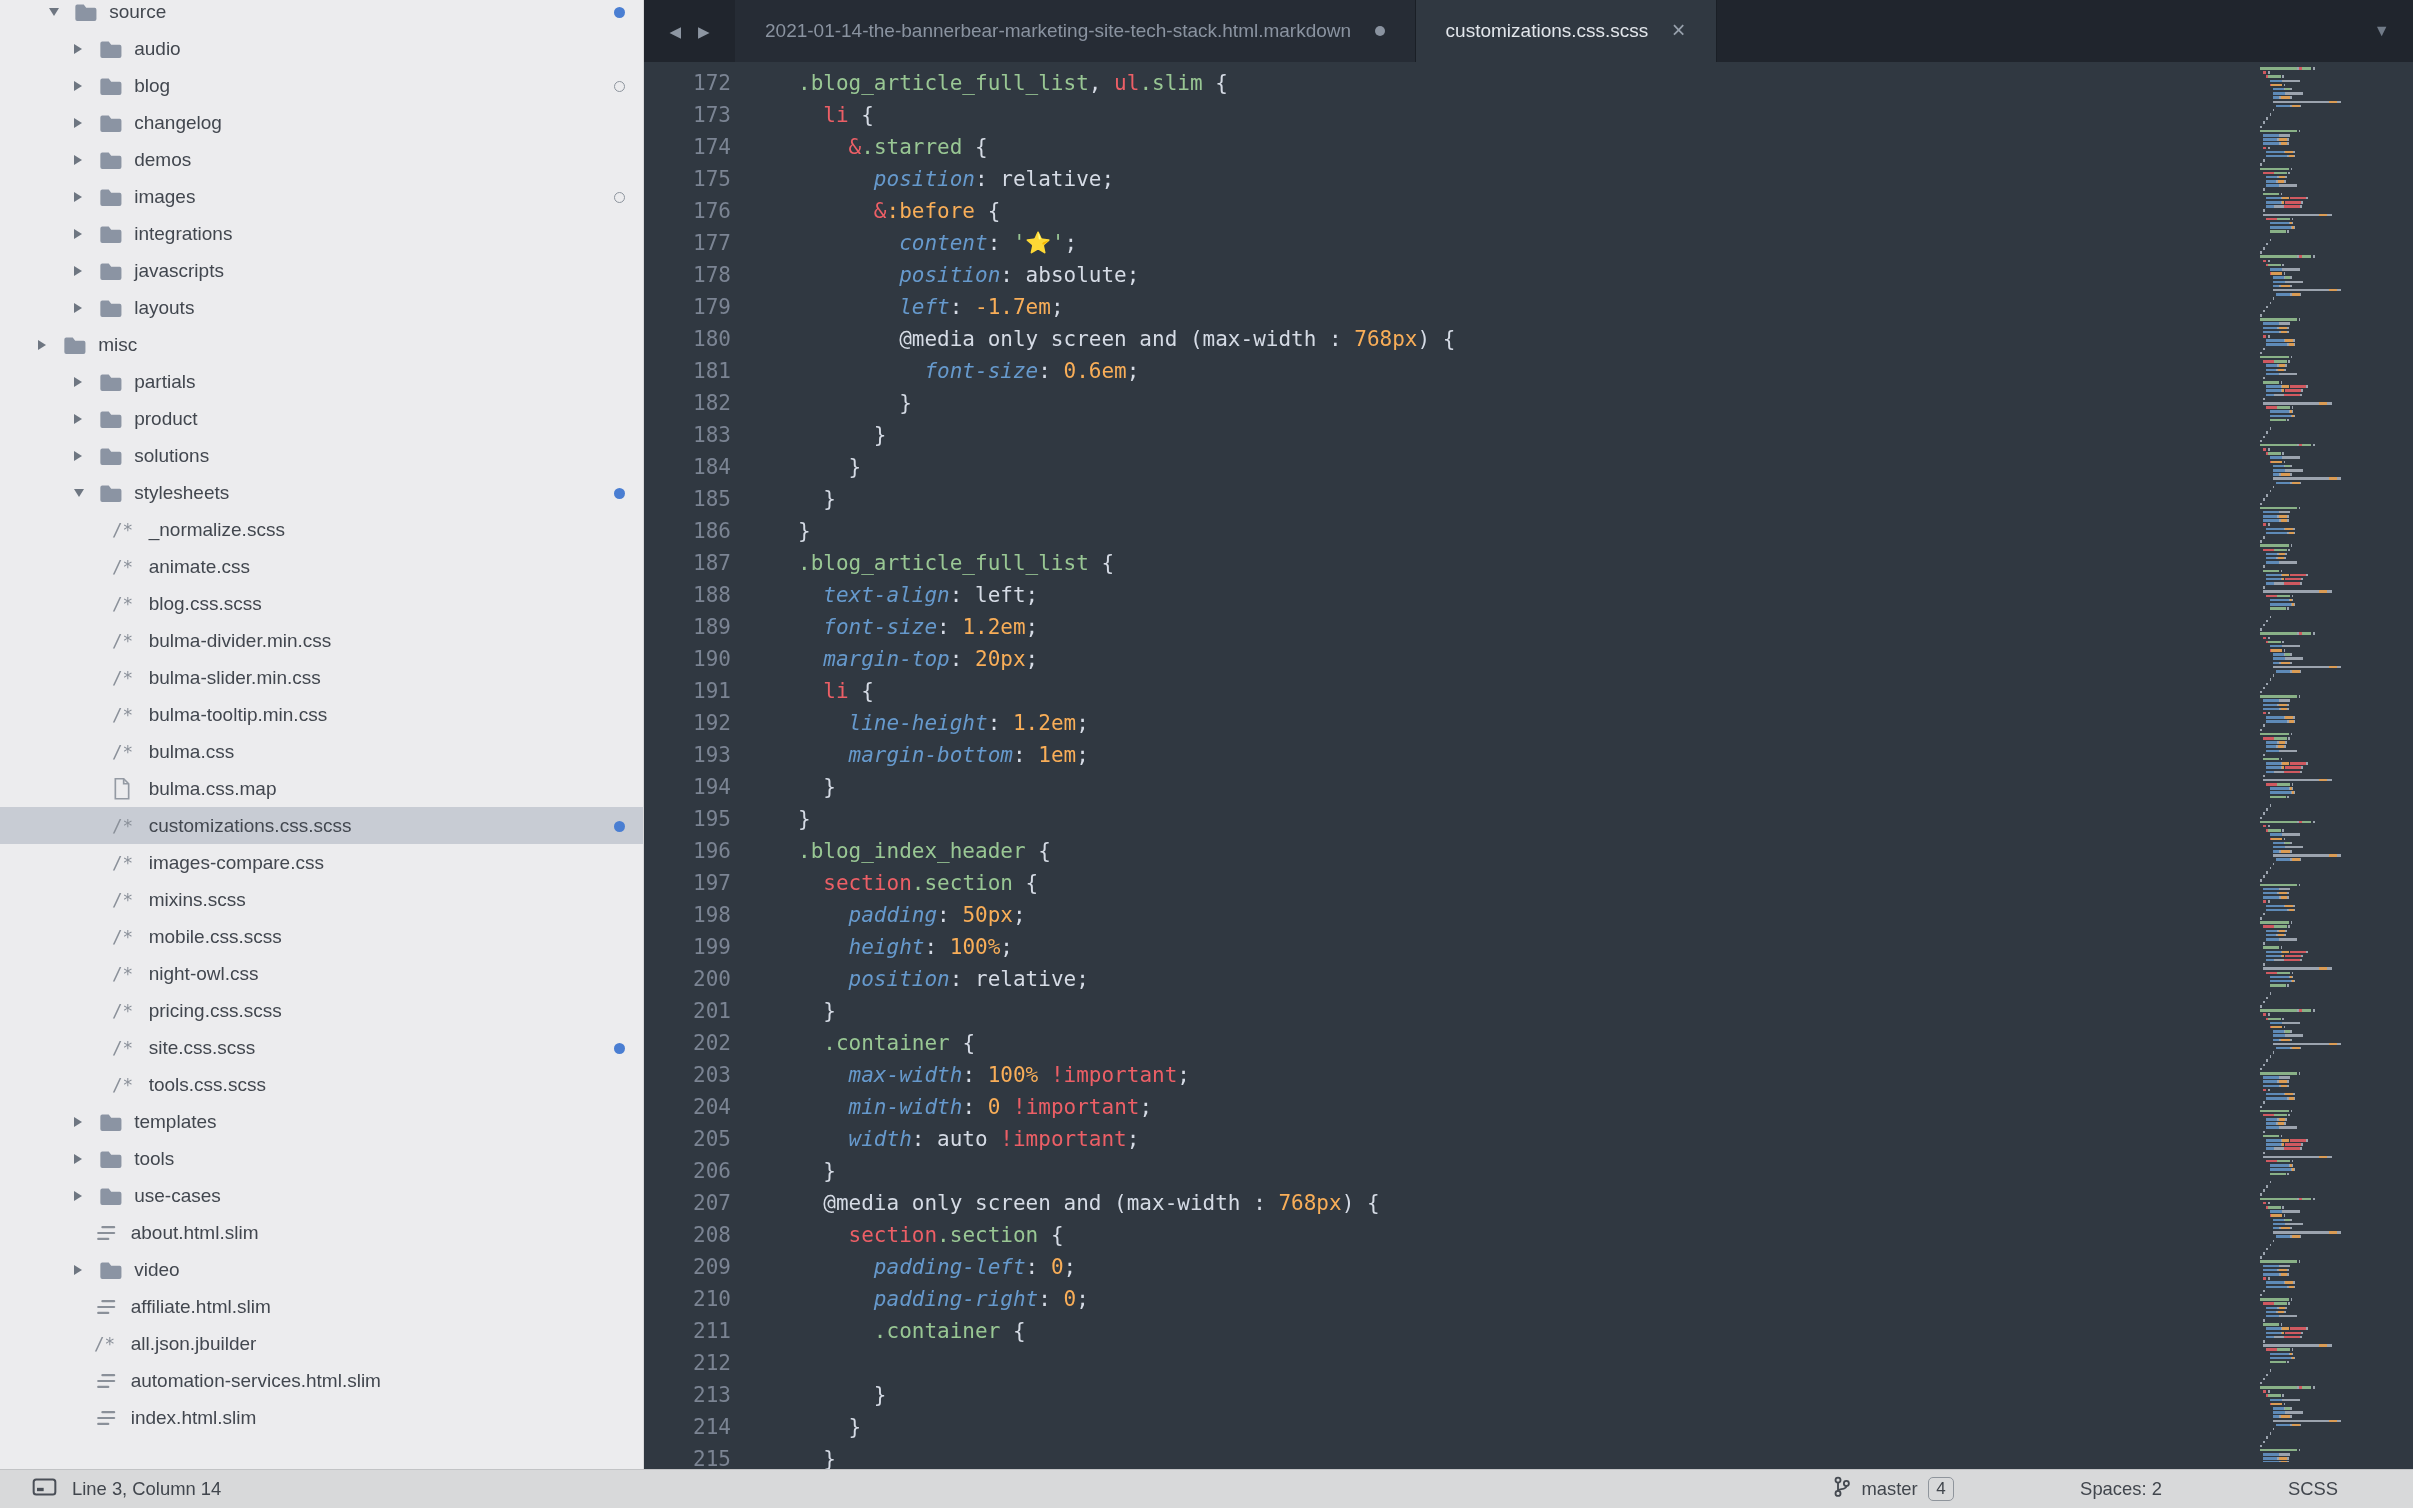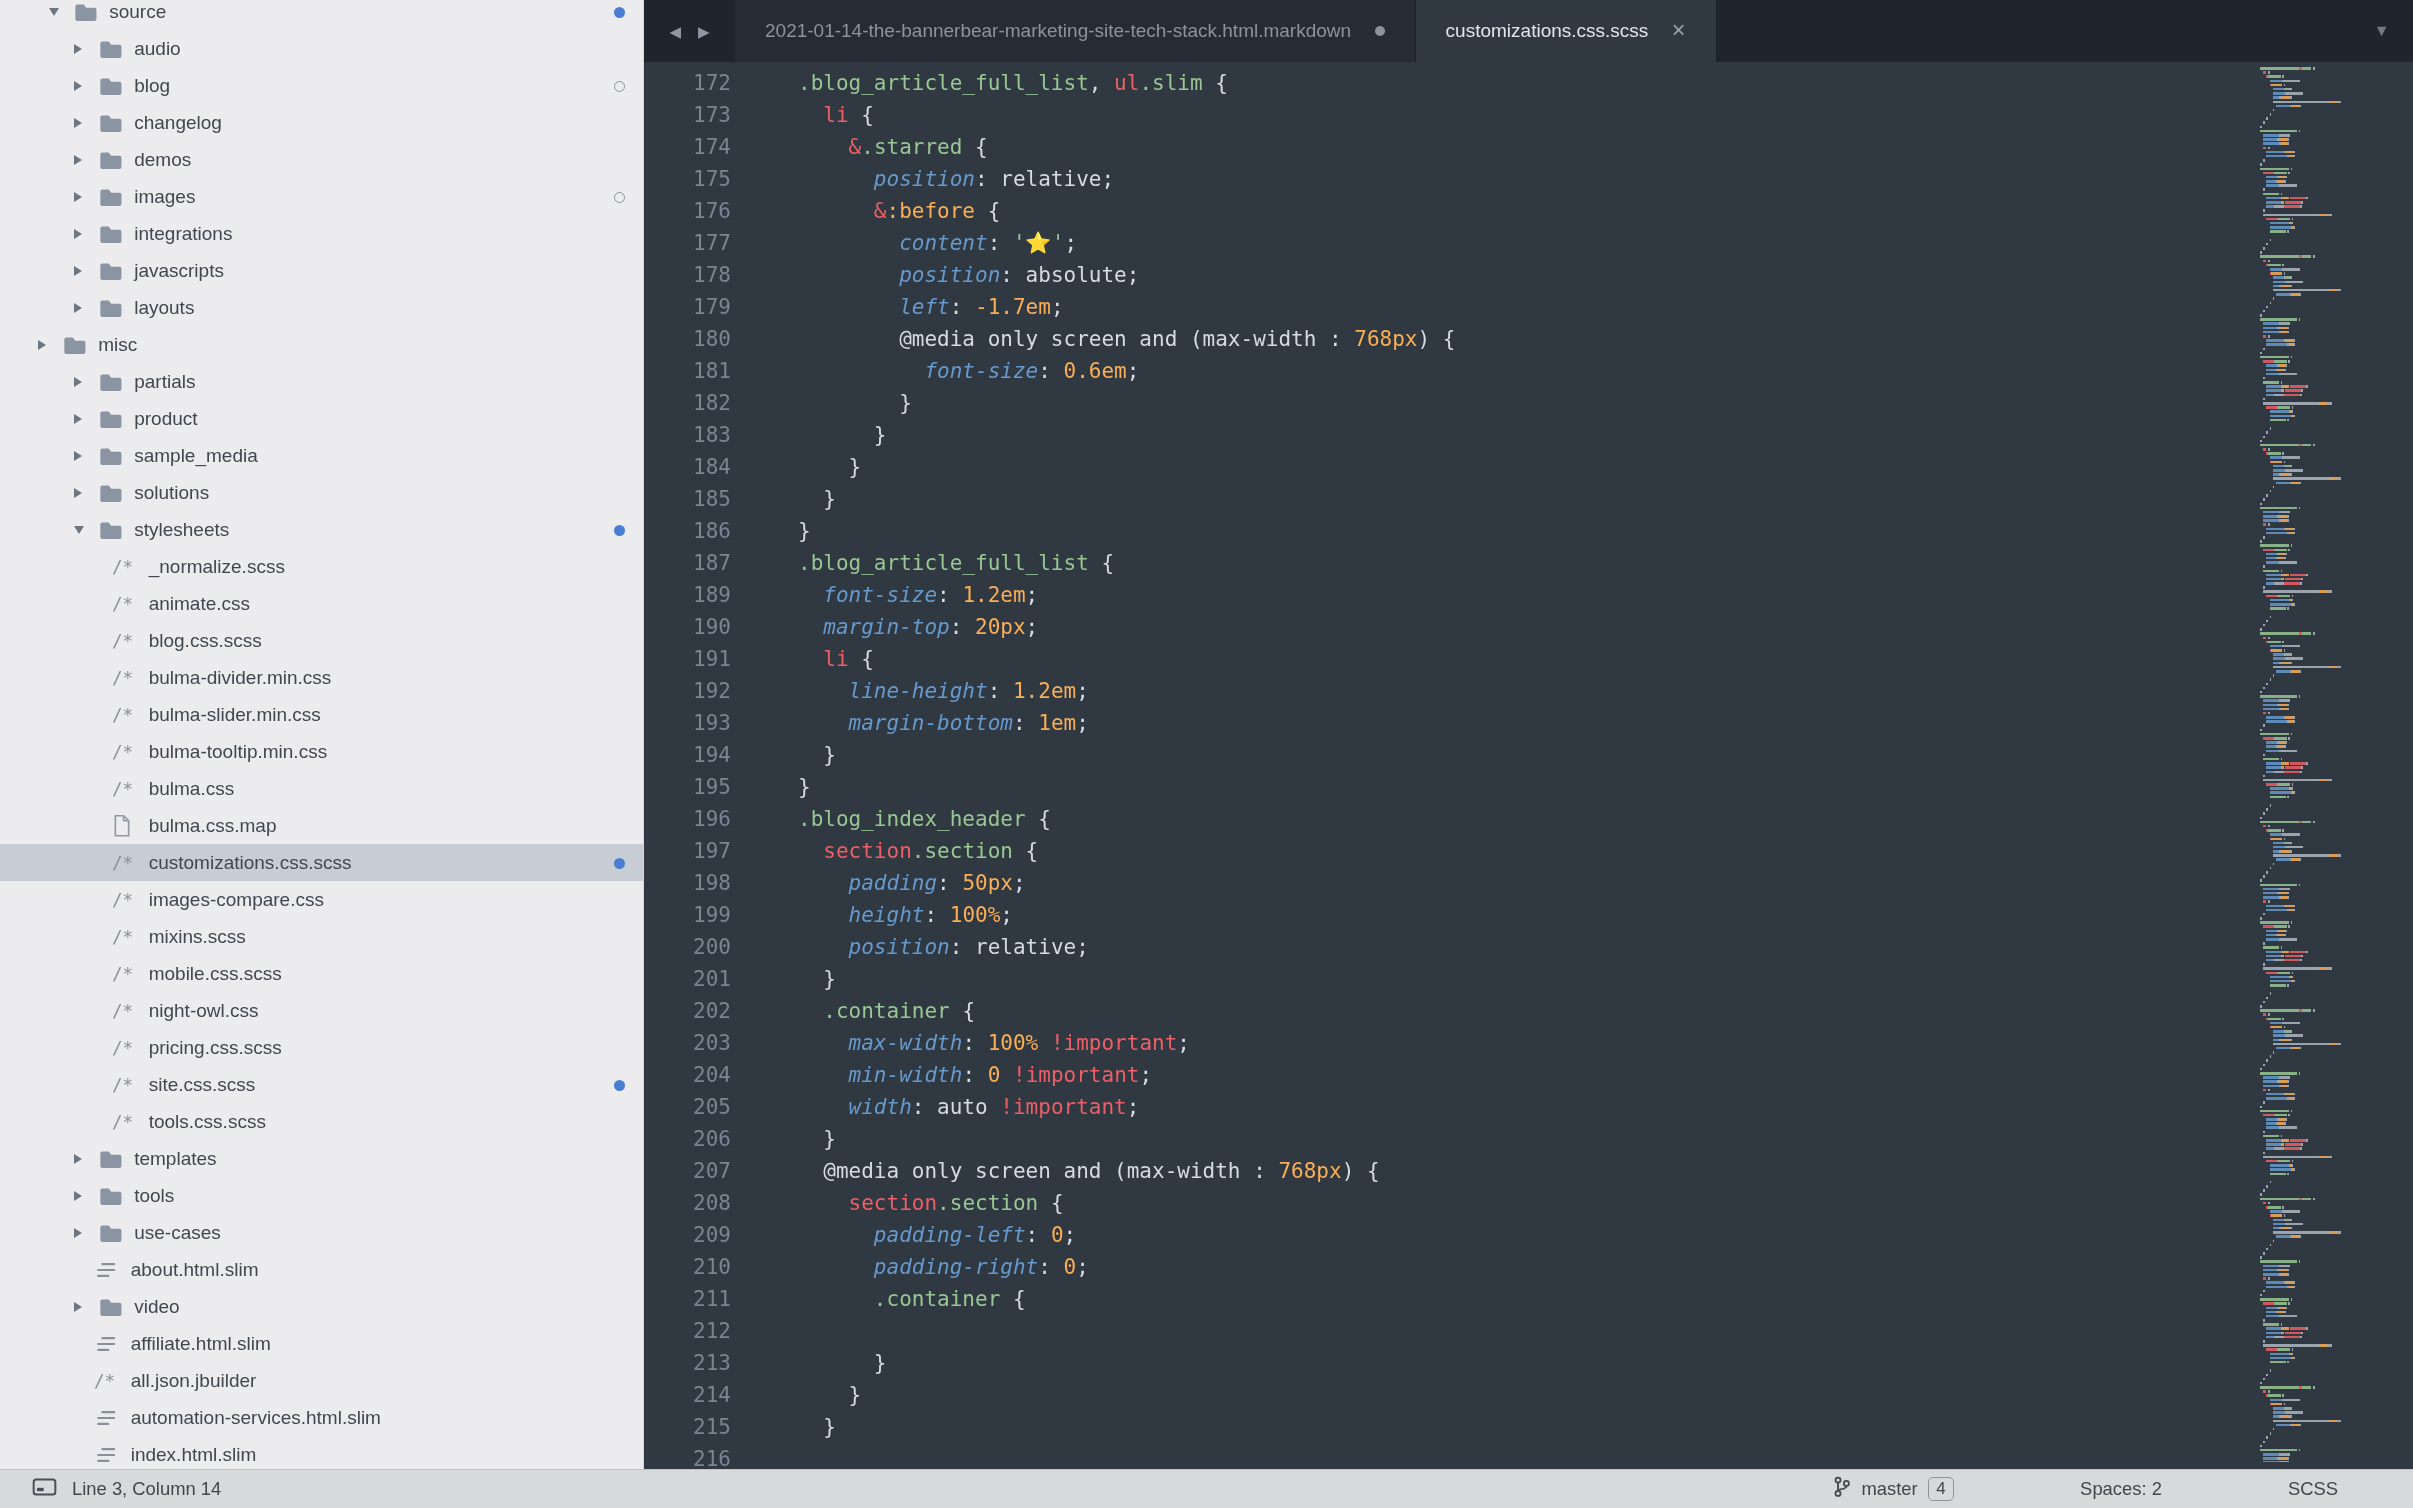--- a/index.html
+++ b/index.html
@@ -211,31 +211,20 @@
         </div>
         <div class="side-row" style="padding-left: 74px;">
           <span class="tri closed">
             <i></i>
           </span>
           <span class="side-icon">
             <svg width="25" height="22" viewBox="0 0 32 28">
               <path d="M3 7 a2.5 2.5 0 0 1 2.5-2.5 h8.2 l3.2 4 h10.8 A2.5 2.5 0 0 1 30 11 v12 a2.5 2.5 0 0 1 -2.5 2.5 h-22 A2.5 2.5 0 0 1 3 23 z" fill="#8b94a3"></path>
             </svg>
           </span>
-          <span class="side-label">sample_media</span>
-        </div>
-        <div class="side-row" style="padding-left: 74px;">
-          <span class="tri closed">
-            <i></i>
-          </span>
-          <span class="side-icon">
-            <svg width="25" height="22" viewBox="0 0 32 28">
-              <path d="M3 7 a2.5 2.5 0 0 1 2.5-2.5 h8.2 l3.2 4 h10.8 A2.5 2.5 0 0 1 30 11 v12 a2.5 2.5 0 0 1 -2.5 2.5 h-22 A2.5 2.5 0 0 1 3 23 z" fill="#8b94a3"></path>
-            </svg>
-          </span>
           <span class="side-label">solutions</span>
         </div>
         <div class="side-row" style="padding-left: 74px;">
           <span class="tri open">
             <i></i>
           </span>
           <span class="side-icon">
             <svg width="25" height="22" viewBox="0 0 32 28">
               <path d="M3 7 a2.5 2.5 0 0 1 2.5-2.5 h8.2 l3.2 4 h10.8 A2.5 2.5 0 0 1 30 11 v12 a2.5 2.5 0 0 1 -2.5 2.5 h-22 A2.5 2.5 0 0 1 3 23 z" fill="#8b94a3"></path>
             </svg>
@@ -473,20 +462,21 @@
         <div class="code-line"><span class="ln">178</span><span class="lc"><span class="seg-fg">        </span><span class="seg-prop">position</span><span class="seg-fg">: absolute;</span></span></div>
         <div class="code-line"><span class="ln">179</span><span class="lc"><span class="seg-fg">        </span><span class="seg-prop">left</span><span class="seg-fg">: </span><span class="seg-num">-1.7em</span><span class="seg-fg">;</span></span></div>
         <div class="code-line"><span class="ln">180</span><span class="lc"><span class="seg-fg">        @media only screen and (max-width : </span><span class="seg-num">768px</span><span class="seg-fg">) {</span></span></div>
         <div class="code-line"><span class="ln">181</span><span class="lc"><span class="seg-fg">          </span><span class="seg-prop">font-size</span><span class="seg-fg">: </span><span class="seg-num">0.6em</span><span class="seg-fg">;</span></span></div>
         <div class="code-line"><span class="ln">182</span><span class="lc"><span class="seg-fg">        }</span></span></div>
         <div class="code-line"><span class="ln">183</span><span class="lc"><span class="seg-fg">      }</span></span></div>
         <div class="code-line"><span class="ln">184</span><span class="lc"><span class="seg-fg">    }</span></span></div>
         <div class="code-line"><span class="ln">185</span><span class="lc"><span class="seg-fg">  }</span></span></div>
         <div class="code-line"><span class="ln">186</span><span class="lc"><span class="seg-fg">}</span></span></div>
         <div class="code-line"><span class="ln">187</span><span class="lc"><span class="seg-sel">.blog_article_full_list</span><span class="seg-fg"> {</span></span></div>
+        <div class="code-line"><span class="ln">188</span><span class="lc"><span class="seg-fg">  </span><span class="seg-prop">text-align</span><span class="seg-fg">: left;</span></span></div>
         <div class="code-line"><span class="ln">189</span><span class="lc"><span class="seg-fg">  </span><span class="seg-prop">font-size</span><span class="seg-fg">: </span><span class="seg-num">1.2em</span><span class="seg-fg">;</span></span></div>
         <div class="code-line"><span class="ln">190</span><span class="lc"><span class="seg-fg">  </span><span class="seg-prop">margin-top</span><span class="seg-fg">: </span><span class="seg-num">20px</span><span class="seg-fg">;</span></span></div>
         <div class="code-line"><span class="ln">191</span><span class="lc"><span class="seg-fg">  </span><span class="seg-tag">li</span><span class="seg-fg"> {</span></span></div>
         <div class="code-line"><span class="ln">192</span><span class="lc"><span class="seg-fg">    </span><span class="seg-prop">line-height</span><span class="seg-fg">: </span><span class="seg-num">1.2em</span><span class="seg-fg">;</span></span></div>
         <div class="code-line"><span class="ln">193</span><span class="lc"><span class="seg-fg">    </span><span class="seg-prop">margin-bottom</span><span class="seg-fg">: </span><span class="seg-num">1em</span><span class="seg-fg">;</span></span></div>
         <div class="code-line"><span class="ln">194</span><span class="lc"><span class="seg-fg">  }</span></span></div>
         <div class="code-line"><span class="ln">195</span><span class="lc"><span class="seg-fg">}</span></span></div>
         <div class="code-line"><span class="ln">196</span><span class="lc"><span class="seg-sel">.blog_index_header</span><span class="seg-fg"> {</span></span></div>
         <div class="code-line"><span class="ln">197</span><span class="lc"><span class="seg-fg">  </span><span class="seg-tag">section</span><span class="seg-sel">.section</span><span class="seg-fg"> {</span></span></div>
         <div class="code-line"><span class="ln">198</span><span class="lc"><span class="seg-fg">    </span><span class="seg-prop">padding</span><span class="seg-fg">: </span><span class="seg-num">50px</span><span class="seg-fg">;</span></span></div>

